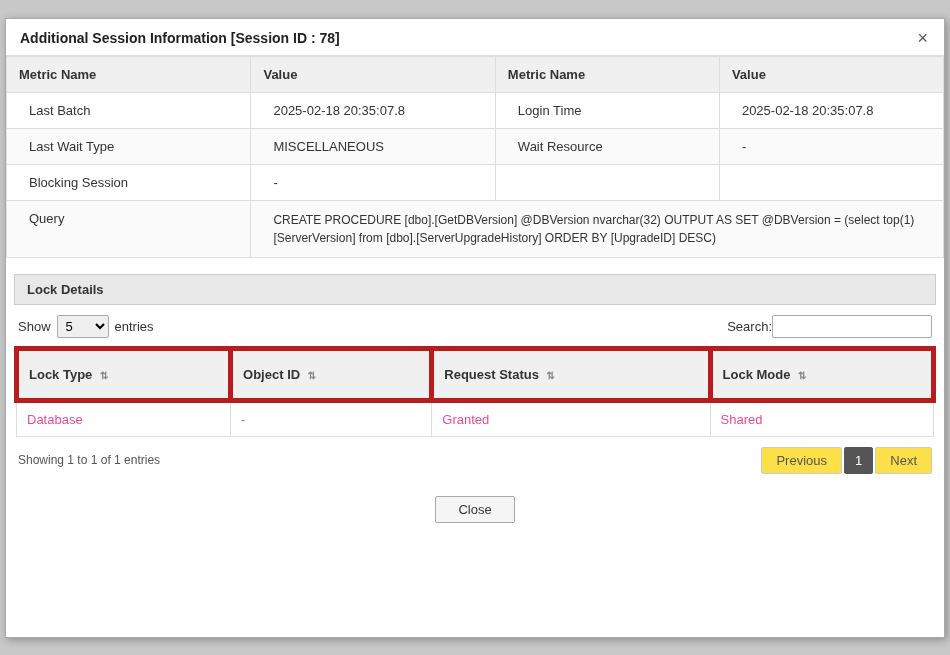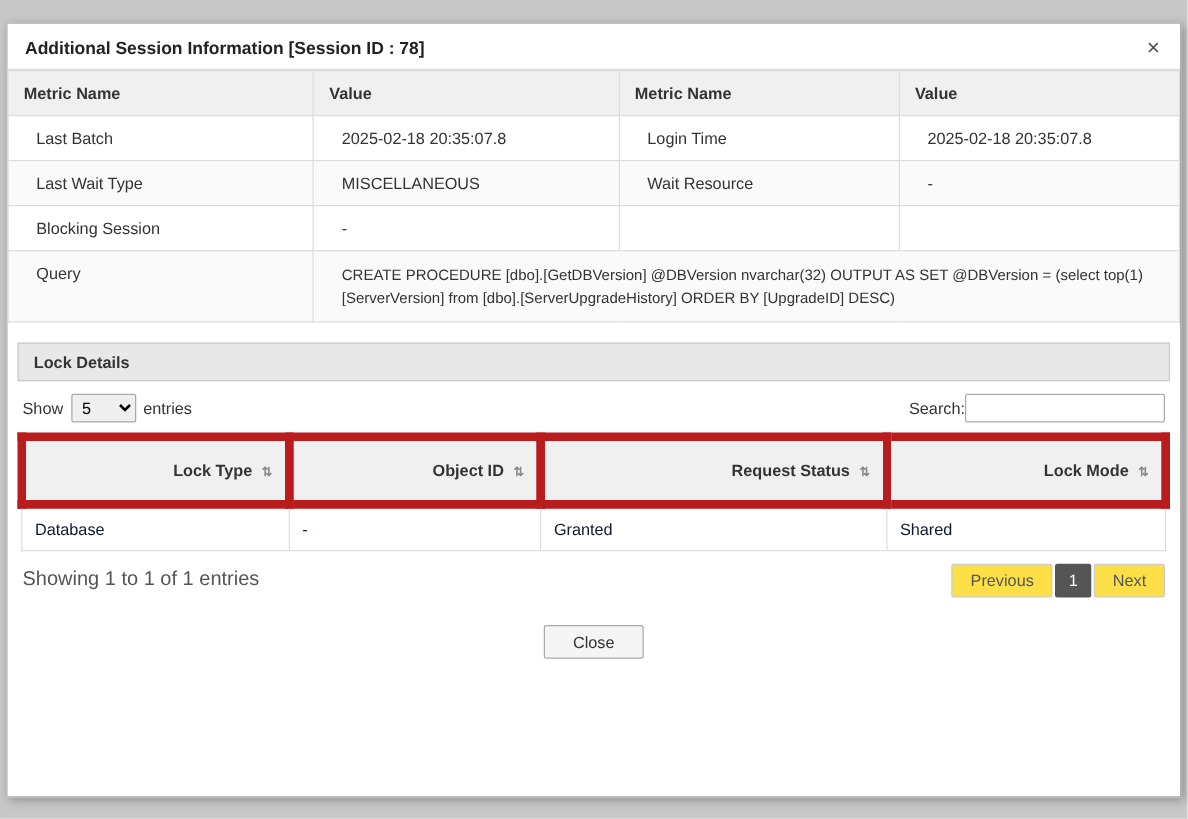--- a/index.html
+++ b/index.html
@@ -116,48 +116,48 @@
       border-radius: 2px;
     }
 
     
     .lock-table {
       width: 100%;
       border-collapse: collapse;
     }
     .lock-table th {
       background: #f0f0f0;
-      border: 7px solid #b91c1c;
+      border: 5px solid #b91c1c;
       padding: 16px 10px;
-      text-align: right;
+      text-align: left;
       font-weight: bold;
       color: #333;
       position: relative;
     }
     .lock-table th .sort-icon {
       display: inline-block;
       margin-left: 4px;
       color: #888;
       font-size: 10px;
     }
     .lock-table td {
       border: 1px solid #ddd;
       padding: 9px 10px;
-      color: #0f172a;
+      color: #ec4899;
     }
     .lock-table tr:nth-child(even) td { background: #fafafa; }
 
     
     .pagination-row {
       display: flex;
       align-items: center;
       justify-content: space-between;
       margin: 10px 4px 6px 4px;
     }
-    .showing-text { color: #555; font-size: 16px; }
+    .showing-text { color: #555; font-size: 12px; }
     .pagination-btns {
       display: flex;
       align-items: center;
       gap: 2px;
     }
     .page-btn {
       border: 1px solid #ccc;
       background: #fde047;
       color: #555;
       padding: 5px 14px;

